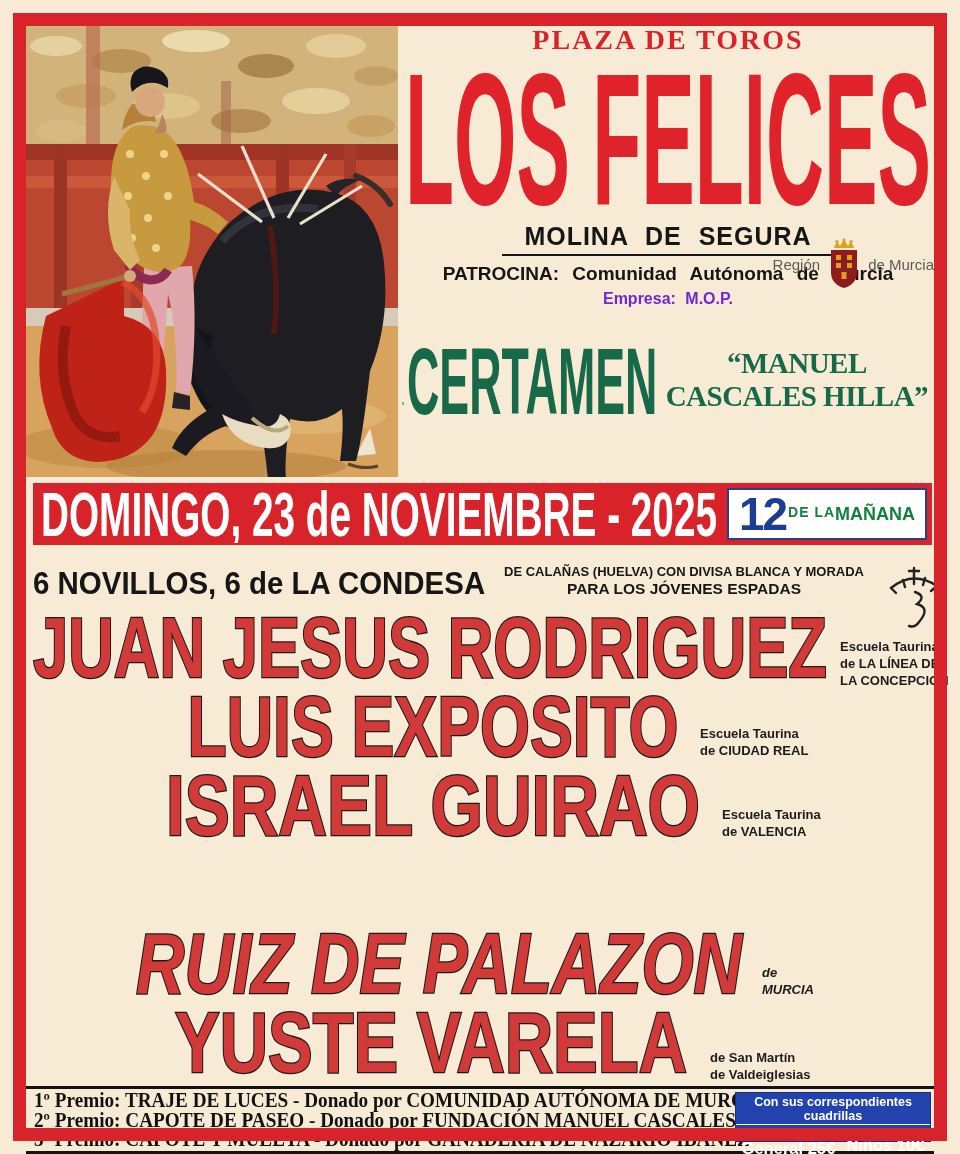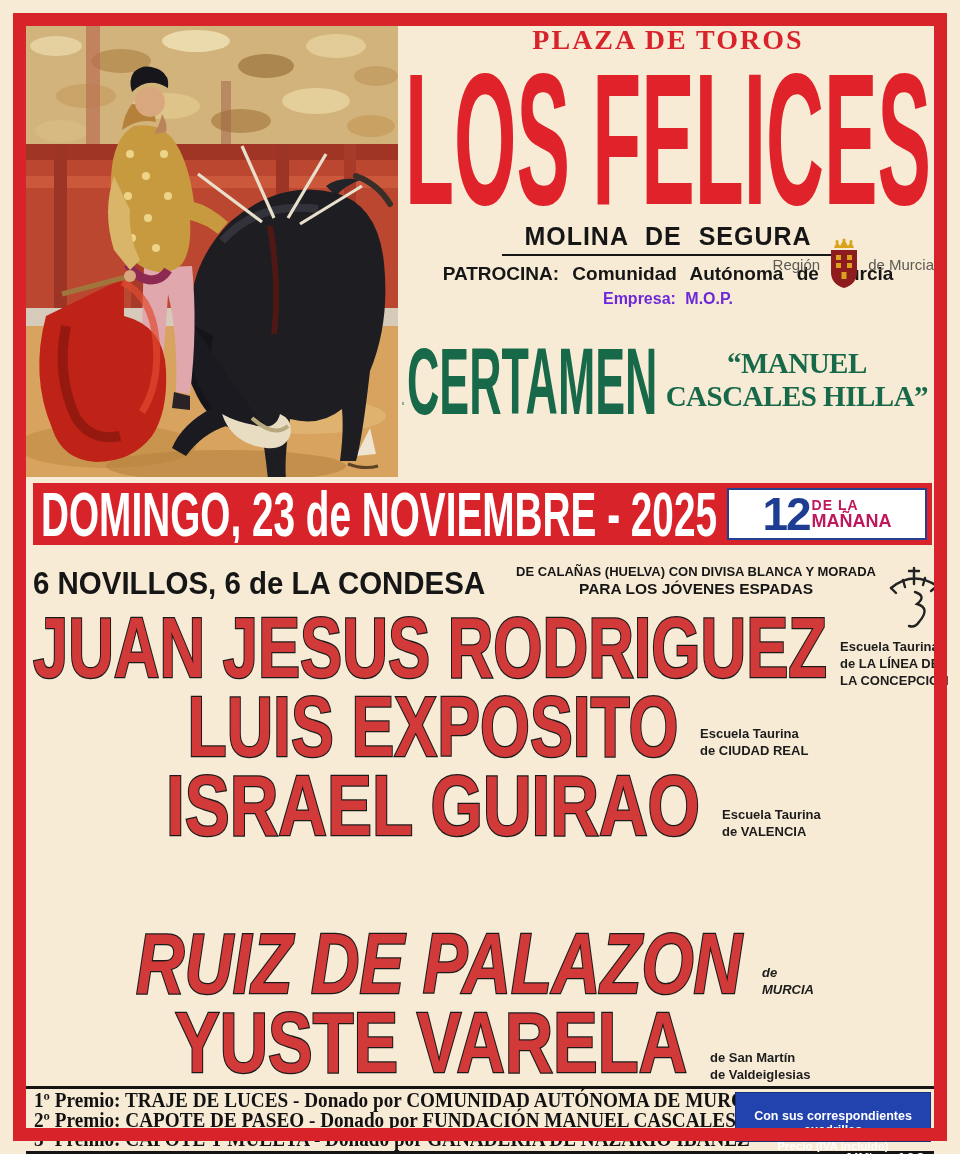--- a/index.html
+++ b/index.html
@@ -19,43 +19,43 @@
   .region{position:absolute;right:0;top:214px;display:flex;align-items:center;gap:6px;color:#5d5a55;font-size:15px;}
   .certamen{display:flex;gap:1px;margin-top:6px;align-items:flex-start;}
   .cert-right{display:flex;align-items:center;}
   .honoree{font-family:"Liberation Serif",serif;font-weight:bold;color:#17694a;font-size:29px;margin-top:4px;letter-spacing:-0.5px;}
   
   .dateband{position:absolute;left:33px;top:483px;width:899px;height:62px;background:#d9232b;
             display:flex;align-items:center;justify-content:space-between;}
   .timebox{background:#ffffff;border:2px solid #24418f;width:196px;height:48px;margin-right:5px;
            display:flex;align-items:center;justify-content:center;gap:2px;}
   .hour{color:#1e3d92;font-weight:bold;font-size:46px;line-height:1;letter-spacing:-2px;}
-  .ampm{display:flex;flex-direction:column;color:#be185d;font-weight:bold;line-height:1;}
+  .ampm{display:flex;flex-direction:row;color:#15803d;font-weight:bold;line-height:1;}
   .ampm .l1{font-size:14px;letter-spacing:1px;}
   .ampm .l2{font-size:18px;}
   
-  .novillos{position:absolute;left:33px;top:560px;width:899px;display:flex;align-items:flex-start;gap:12px;}
+  .novillos{position:absolute;left:33px;top:560px;width:899px;display:flex;align-items:flex-start;}
   .nov-main{font-weight:bold;color:#161616;font-size:31px;letter-spacing:0;transform:scaleX(.95);transform-origin:left;
             white-space:nowrap;padding-top:6px;}
   .nov-mid{width:370px;margin-left:-10px;text-align:center;color:#161616;font-weight:bold;padding-top:4px;}
   .nov-origin{font-size:13px;}
   .nov-for{font-size:15.5px;margin-top:1px;}
   .brand{position:absolute;left:852px;top:2px;}
   
   .row{position:absolute;left:0;width:960px;height:79px;}
   .name-svg{position:absolute;top:4px;}
   .school{position:absolute;color:#1c1c1c;font-size:13px;font-weight:600;line-height:17px;}
   .school.small{font-size:12.5px;line-height:16px;}
   
   .prizes{position:absolute;left:26px;top:1086px;width:908px;height:62px;border-top:3px solid #141414;border-bottom:3px solid #141414;}
   .prize-lines{position:absolute;left:8px;top:2px;}
   .prize{font-family:"Liberation Serif",serif;font-weight:bold;color:#121212;font-size:20px;line-height:19.5px;
          transform:scaleX(.96);transform-origin:left;white-space:nowrap;}
   .pricebox{position:absolute;right:3px;top:3px;width:196px;height:50px;background:#2243ae;border:1px solid #17307e;
-            color:#fff;text-align:center;padding-top:16px;box-sizing:border-box;}
+            color:#fff;text-align:center;padding-top:2px;box-sizing:border-box;}
   .cuadrillas{font-weight:bold;font-size:12.5px;border-bottom:1.5px solid #fff;display:inline-block;padding:0 2px 1px;}
   .precio{font-weight:bold;font-size:11.5px;margin-top:1px;}
   .pricerow{display:flex;justify-content:space-around;align-items:flex-start;margin-top:1px;}
   .pgen{font-weight:bold;font-size:16.5px;}
   .pnin{font-weight:bold;font-size:16.5px;line-height:13px;}
   .page{font-size:7.5px;font-weight:bold;display:block;}
   svg text{font-family:"Liberation Sans",sans-serif;}
 </style>
 </head>
 <body>

